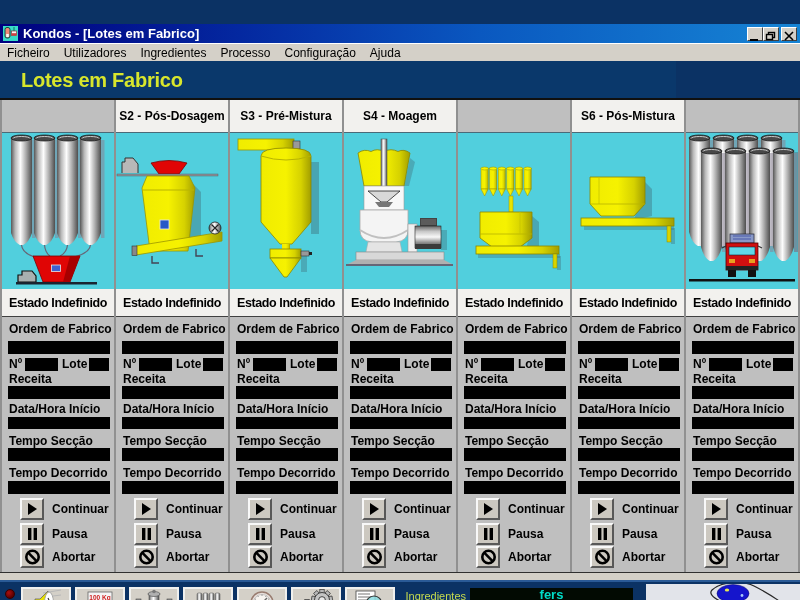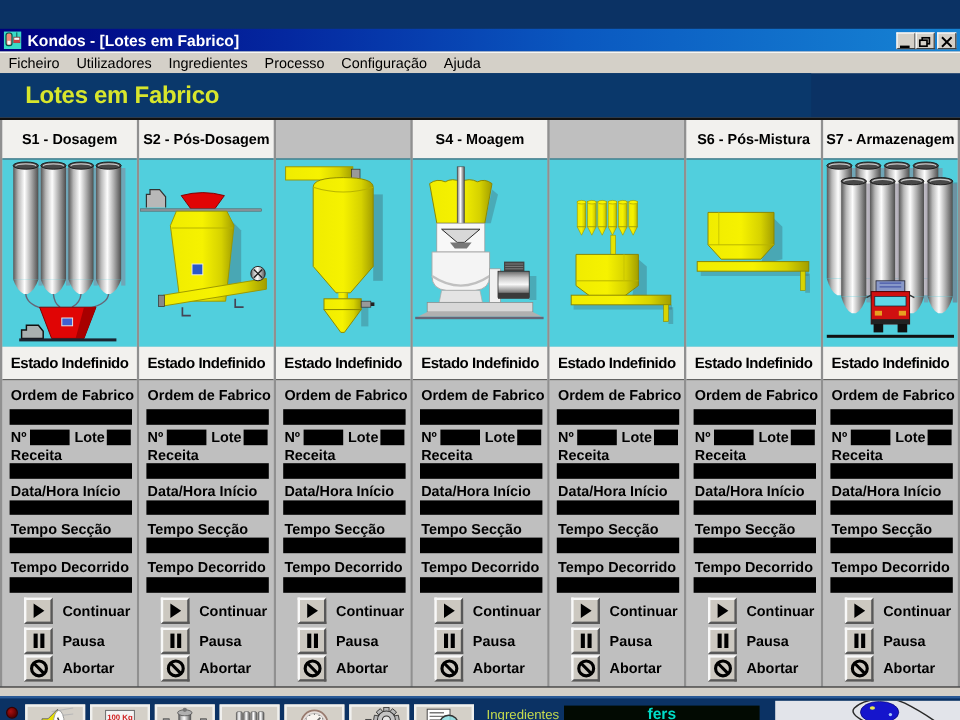--- a/index.html
+++ b/index.html
@@ -89,21 +89,20 @@
       <span>Ingredientes</span>
       <span>Processo</span>
       <span>Configuração</span>
       <span>Ajuda</span>
   </div>
   <div id="banner">
       <div>Lotes em Fabrico</div>
     </div>
   <div id="cols">
       <div class="col">
-    <div class="chead">S1 - Dosagem</div>
     <div class="cgfx" id="g0">
           <svg width="112" height="156" viewBox="0 0 112 156">
  <rect x="30" y="6" width="3.5" height="98" fill="#8a8496" fill-opacity="0.55"></rect>
   <rect x="9" y="4" width="21" height="95" fill="url(#mg)"></rect>
   <path d="M9,99 Q12,108 17.8,111 L21.2,111 Q27,108 30,99 Z" fill="url(#mg)"></path>
   <ellipse cx="19.5" cy="4" rx="10.5" ry="3" fill="#484848" stroke="#1a1a1a" stroke-width="0.8"></ellipse>
   <path d="M11,4.5 a8.5,2 0 0 1 17,0" fill="none" stroke="#c8c8c8" stroke-width="1"></path> 
             <rect x="53" y="6" width="3.5" height="98" fill="#8a8496" fill-opacity="0.55"></rect>
   <rect x="32" y="4" width="21" height="95" fill="url(#mg)"></rect>
   <path d="M32,99 Q35,108 40.8,111 L44.2,111 Q50,108 53,99 Z" fill="url(#mg)"></path>
@@ -215,20 +214,21 @@
       <div class="pbtn" style="top:229px;">
             <svg width="21" height="18">
               <circle cx="10.5" cy="9" r="6.2" fill="none" stroke="#000" stroke-width="2.6"></circle>
               <path d="M6.2 4.7 L14.8 13.3" stroke="#000" stroke-width="2.6"></path>
             </svg>
           </div>
       <div class="pbl" style="top:233px;">Abortar</div>
     </div>
       </div>
       <div class="col">
+    <div class="chead">S3 - Pré-Mistura</div>
     <div class="cgfx" id="g2">
           <svg width="112" height="156" viewBox="0 0 112 156">
  <rect x="81" y="28" width="8" height="72" fill="#3a5560" fill-opacity="0.35"></rect>
  <rect x="71" y="122" width="6" height="16" fill="#3a5560" fill-opacity="0.3"></rect>
  <rect x="8" y="5" width="56" height="11" fill="url(#yg)" stroke="#9a9600" stroke-width="0.8"></rect>
  <rect x="63" y="7" width="7" height="8" fill="#999" stroke="#333" stroke-width="0.6"></rect>
  <path d="M31 22 Q31 14 56 14 Q81 14 81 22 L81 88 L62 110 L50 110 L31 88 Z" fill="url(#yg)" stroke="#8a8600" stroke-width="0.8"></path>
  <path d="M31 22 Q56 30 81 22" fill="none" stroke="#b8b400" stroke-width="1"></path>
  <rect x="52" y="110" width="8" height="5" fill="url(#yg)"></rect>
  <rect x="40" y="115" width="31" height="9" fill="url(#yg)" stroke="#8a8600" stroke-width="0.8"></rect>
@@ -453,21 +453,20 @@
       <div class="pbtn" style="top:229px;">
             <svg width="21" height="18">
               <circle cx="10.5" cy="9" r="6.2" fill="none" stroke="#000" stroke-width="2.6"></circle>
               <path d="M6.2 4.7 L14.8 13.3" stroke="#000" stroke-width="2.6"></path>
             </svg>
           </div>
       <div class="pbl" style="top:233px;">Abortar</div>
     </div>
       </div>
       <div class="col">
-    <div class="chead">S7 - Armazenagem</div>
     <div class="cgfx" id="g6">
           <svg width="112" height="156" viewBox="0 0 112 156">
  <rect x="108" y="18" width="4" height="100" fill="#3a5560" fill-opacity="0.35"></rect>
  <rect x="24" y="6" width="3.5" height="97" fill="#8a8496" fill-opacity="0.55"></rect>
   <rect x="3" y="4" width="21" height="94" fill="url(#mg)"></rect>
   <path d="M3,98 Q6,109 11.8,112 L15.2,112 Q21,109 24,98 Z" fill="url(#mg)"></path>
   <ellipse cx="13.5" cy="4" rx="10.5" ry="3" fill="#484848" stroke="#1a1a1a" stroke-width="0.8"></ellipse>
   <path d="M5,4.5 a8.5,2 0 0 1 17,0" fill="none" stroke="#c8c8c8" stroke-width="1"></path> 
             <rect x="48" y="6" width="3.5" height="97" fill="#8a8496" fill-opacity="0.55"></rect>
   <rect x="27" y="4" width="21" height="94" fill="url(#mg)"></rect>

